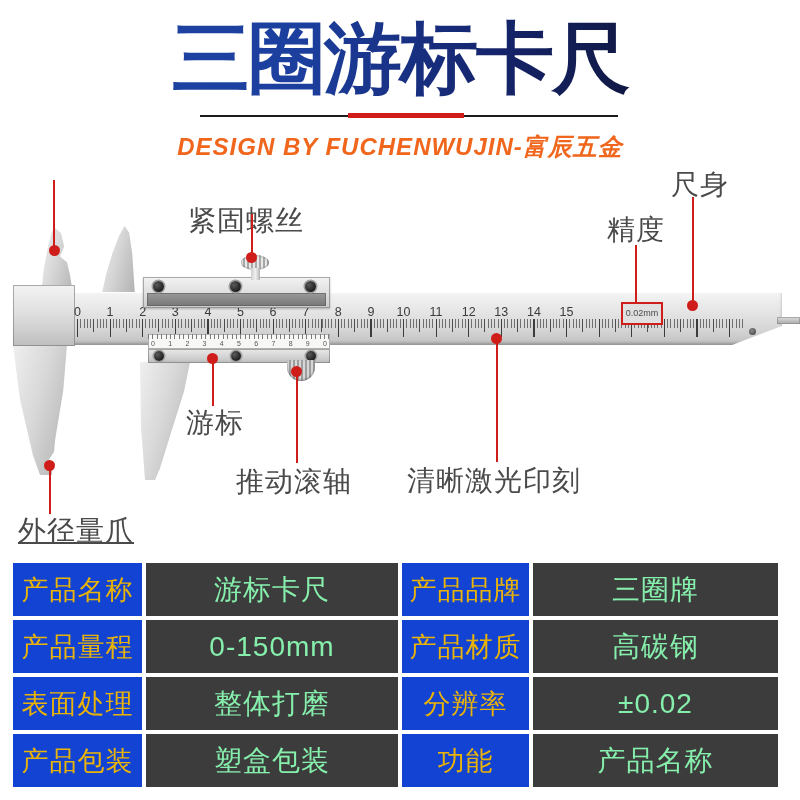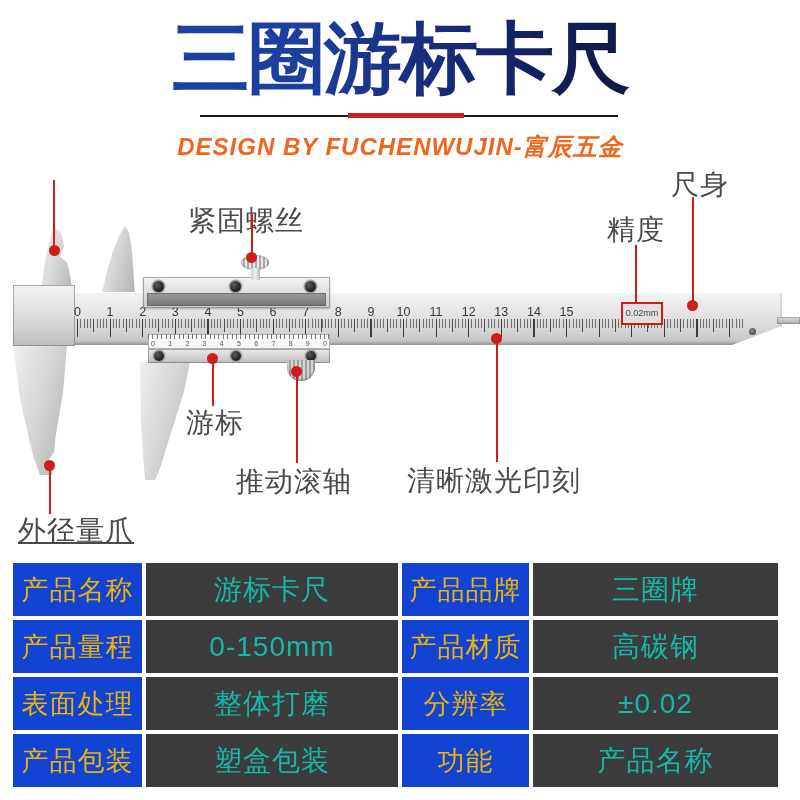--- a/index.html
+++ b/index.html
@@ -81,21 +81,21 @@
   .dot{position:absolute;width:11px;height:11px;border-radius:50%;background:var(--accent-red,#cf1d1a);}
   .precision-box{position:absolute;left:621px;top:302px;width:42px;height:23px;box-sizing:border-box;
          border:2px solid var(--accent-red,#cf1d1a);background:#e0e0e0;
          font-size:9px;color:#4a4a4a;text-align:center;line-height:19px;}
 
   
   .spec-table{position:absolute;left:13px;top:563px;display:grid;
        grid-template-columns:129px 252px 127px 245px;grid-auto-rows:53px;gap:4px;}
   .cell{display:flex;align-items:center;justify-content:center;letter-spacing:1px;}
   .cell.label{background:var(--table-label-bg,#1243d3);color:#eab308;font-size:27px;}
-  .cell.value{background:var(--table-value-bg,#3c3c3c);color:#14b8a6;font-size:28px;}
+  .cell.value{background:var(--table-value-bg,#3c3c3c);color:#86efac;font-size:28px;}
 </style>
 </head>
 <body>
 
 <div class="page">
 
   <h1 class="title">三圈游标卡尺</h1>
   <div class="divider">
     <span class="divider-red"></span>
   </div>

